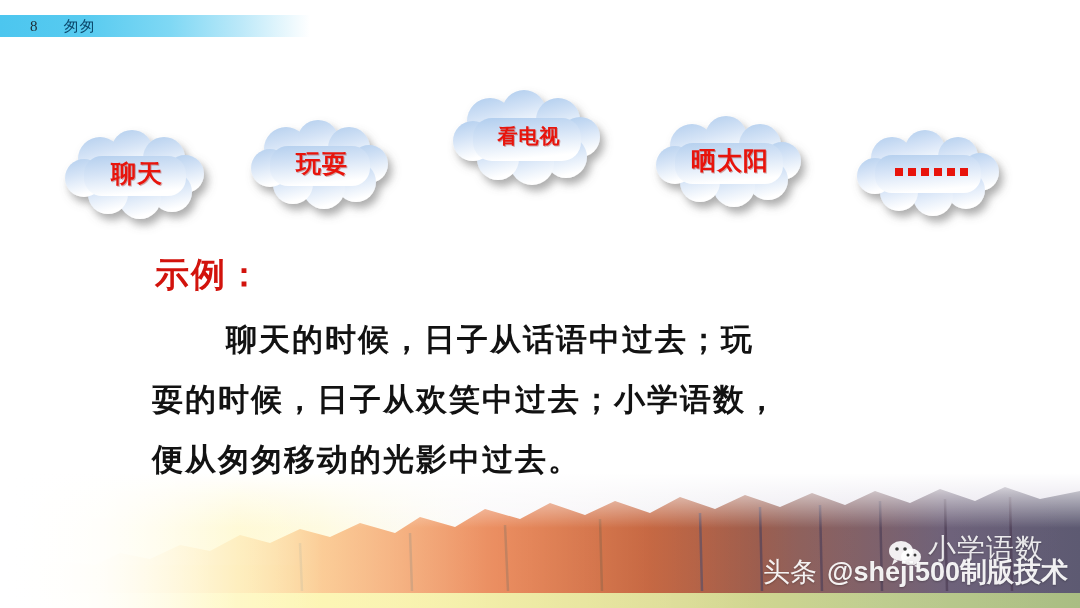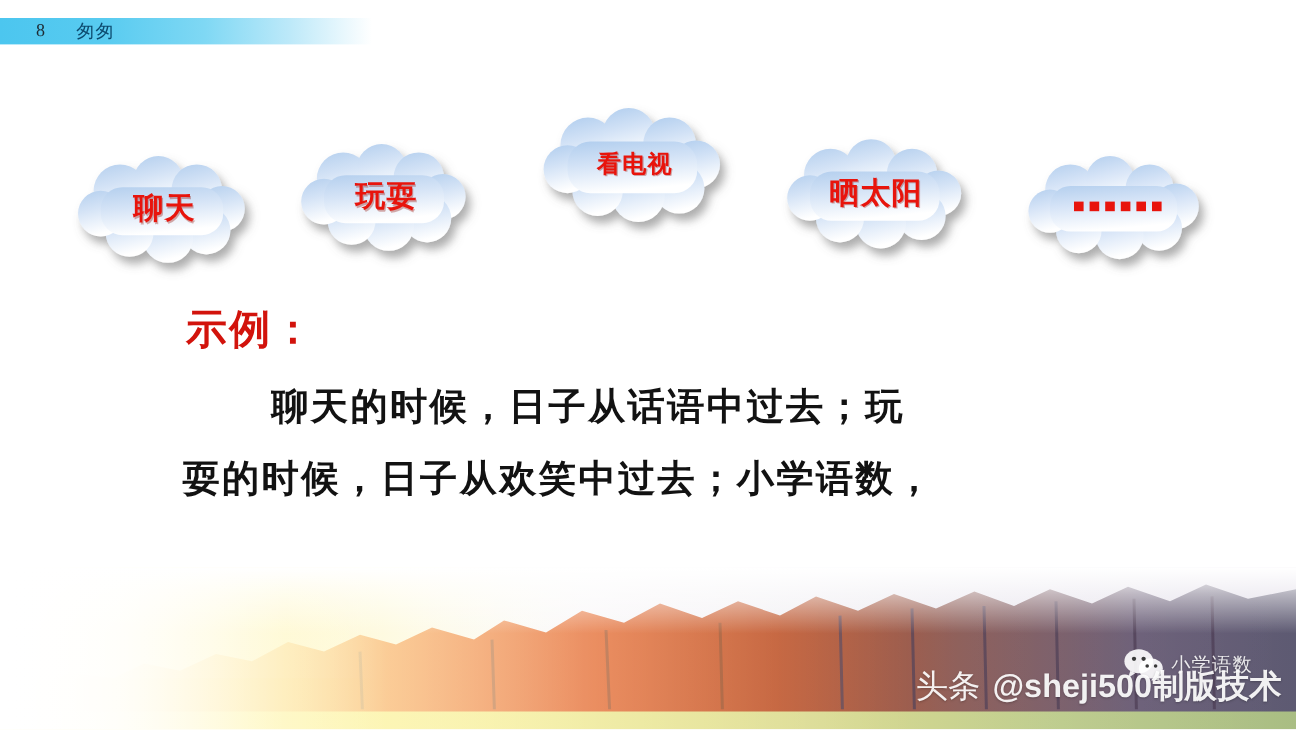--- a/index.html
+++ b/index.html
@@ -158,24 +158,24 @@
   }
   .wm-toutiao { font-weight: normal; margin-right: 10px; }
   .wm-handle  { font-weight: bold; }
 
   .wechat-badge {
     position: absolute;
     right: 36px;
     bottom: 40px;
     z-index: 8;
     display: flex;
-    align-items: center;
+    align-items: flex-end;
     color: rgba(255,255,255,0.88);
     font-family: "DejaVu Sans", sans-serif;
-    font-size: 16px;
+    font-size: 28px;
     letter-spacing: 1px;
     white-space: nowrap;
     text-shadow: 0 1px 2px rgba(0,0,0,0.3);
   }
   .wechat-badge .wx-icon { margin-right: 6px; display: block; }
 </style>
 </head>
 <body>
 
 <div class="header-bar"></div>
@@ -326,20 +326,21 @@
         <i></i>
     </span>
   </div>
 </div>
 
 <div class="example-heading">示例：</div>
 
 <div class="body-text">
   <span class="body-line indent">聊天的时候，日子从话语中过去；玩</span>
   <span class="body-line">耍的时候，日子从欢笑中过去；小学语数，</span>
+  <span class="body-line">便从匆匆移动的光影中过去。</span>
 </div>
 
 <div class="photo-band">
   <svg width="1080" height="135" viewBox="0 0 1080 135">
     <defs>
       <linearGradient id="skyGrad" x1="0" y1="0" x2="1" y2="0">
         <stop offset="0%" stop-color="#ffffff"></stop>
         <stop offset="30%" stop-color="#fdfcfa"></stop>
         <stop offset="55%" stop-color="#f3f1f4"></stop>
         <stop offset="75%" stop-color="#e9e6ee"></stop>

